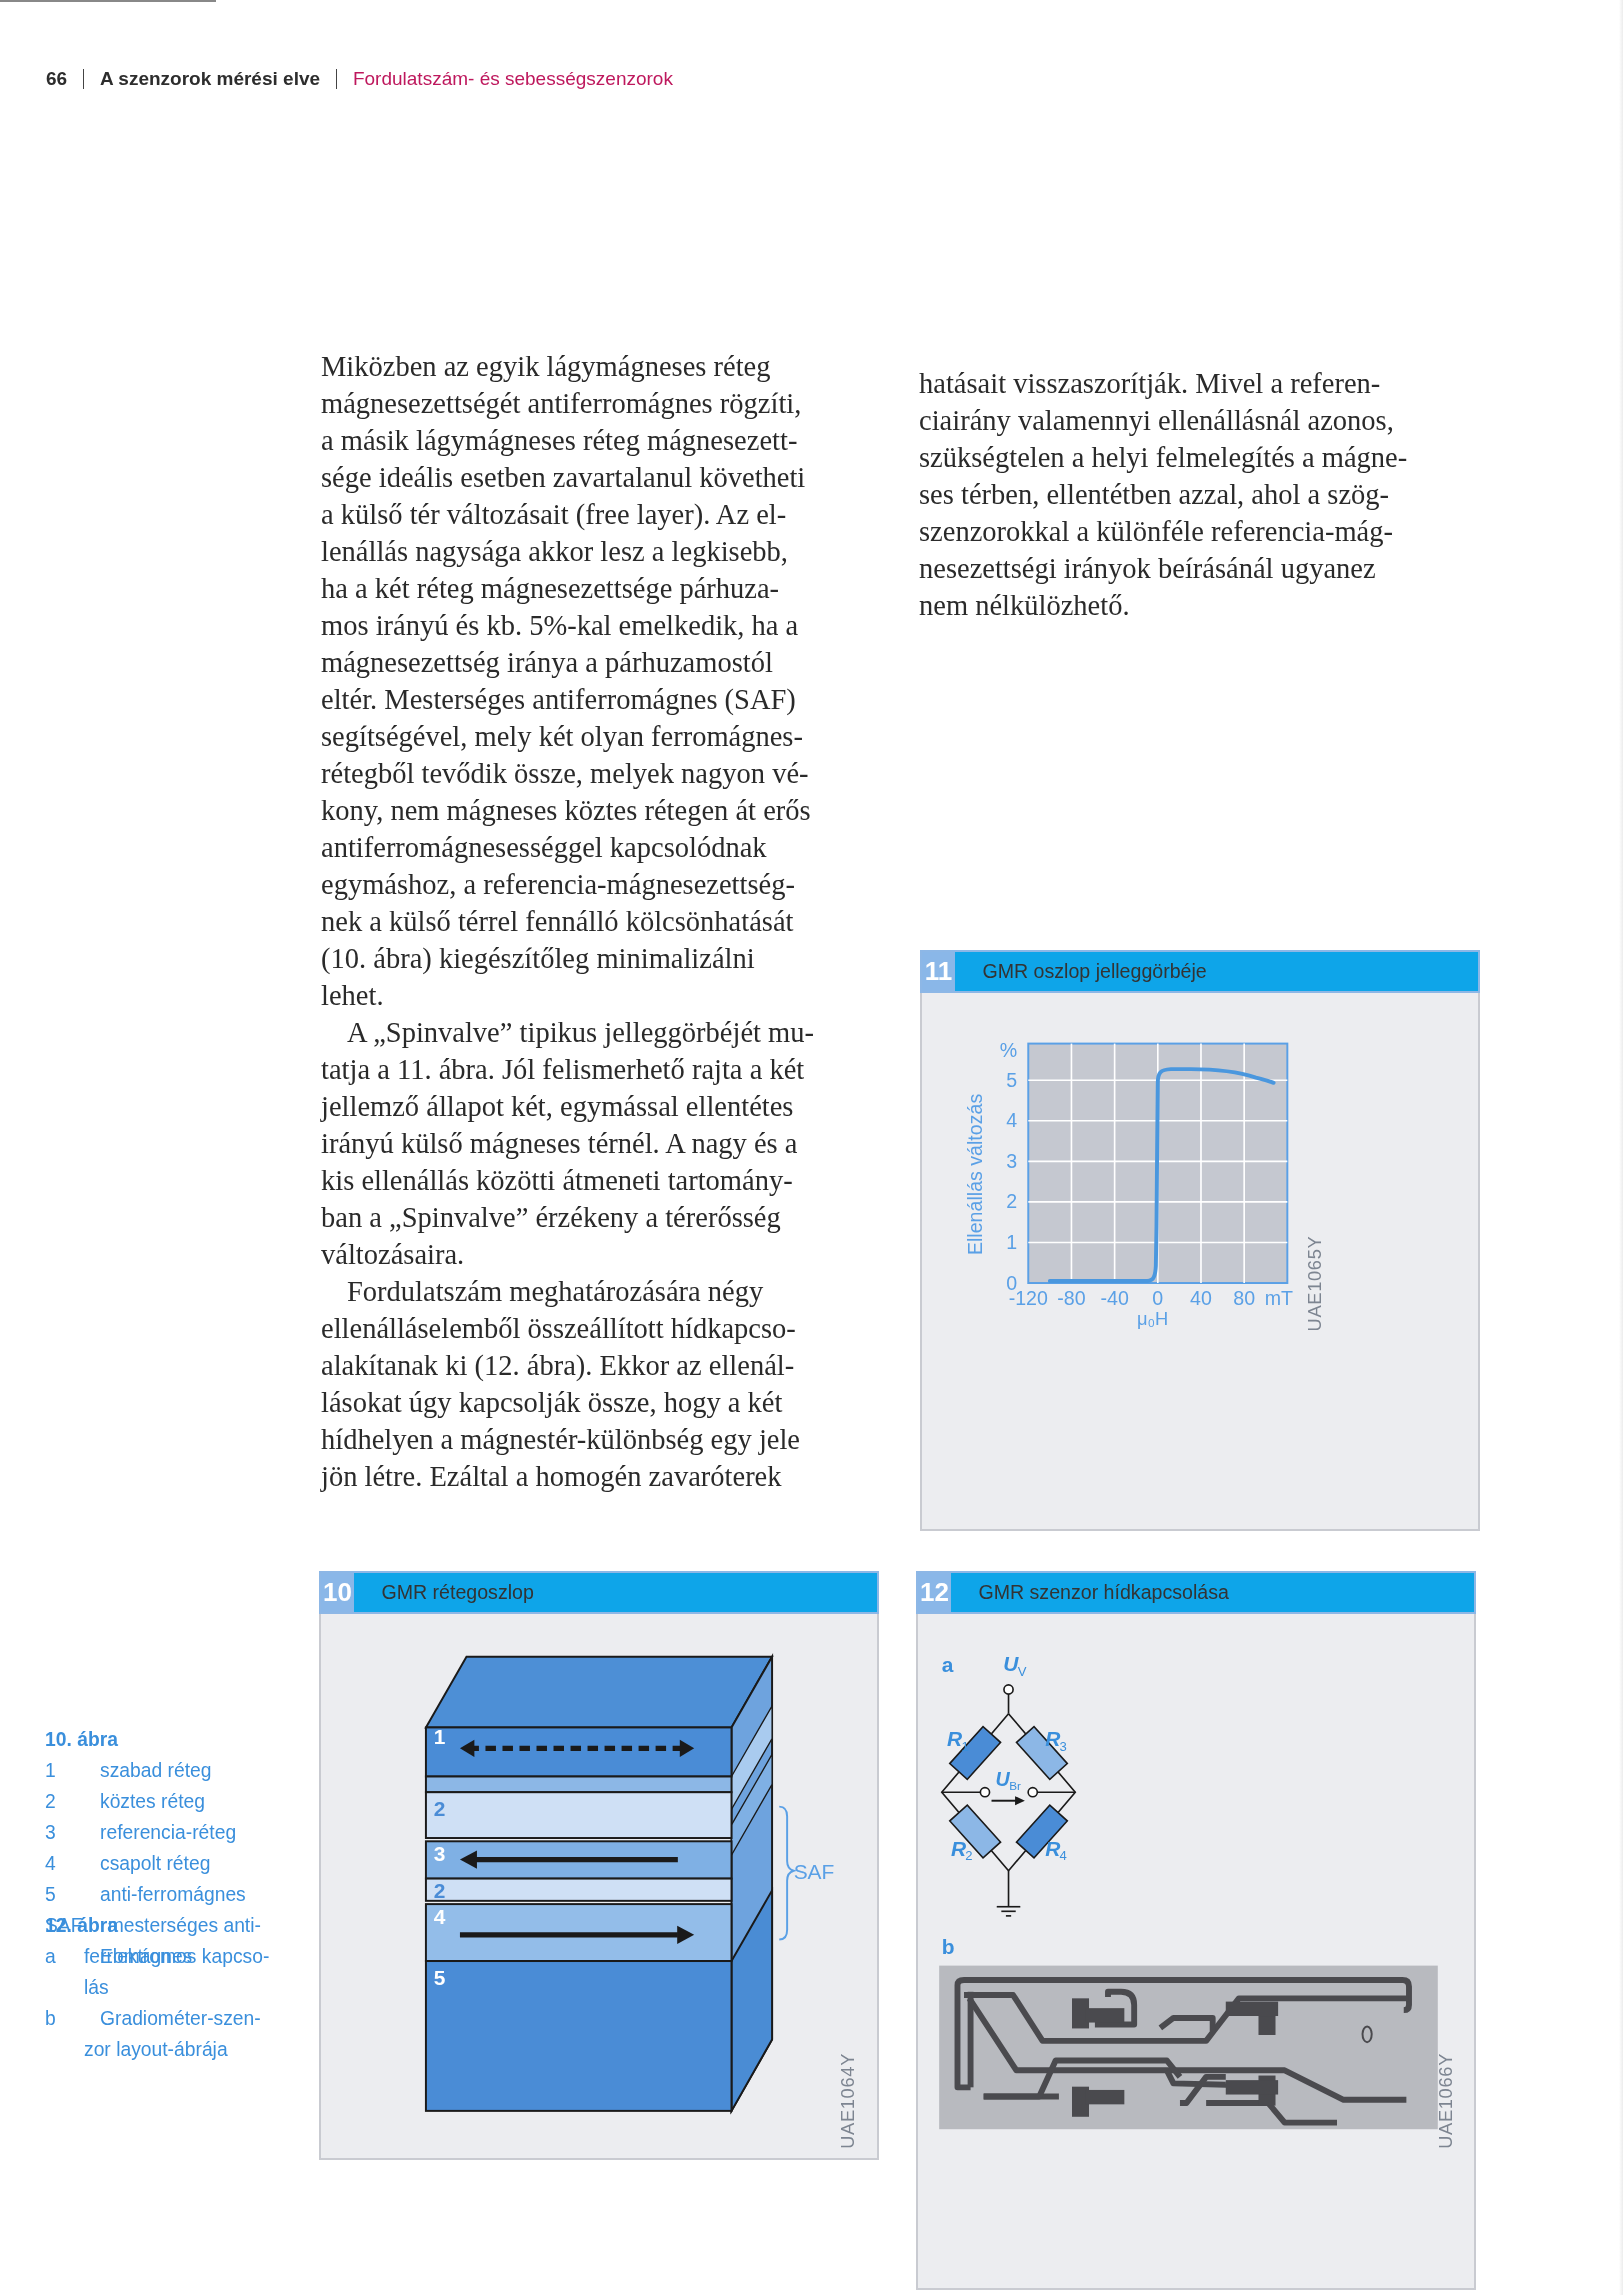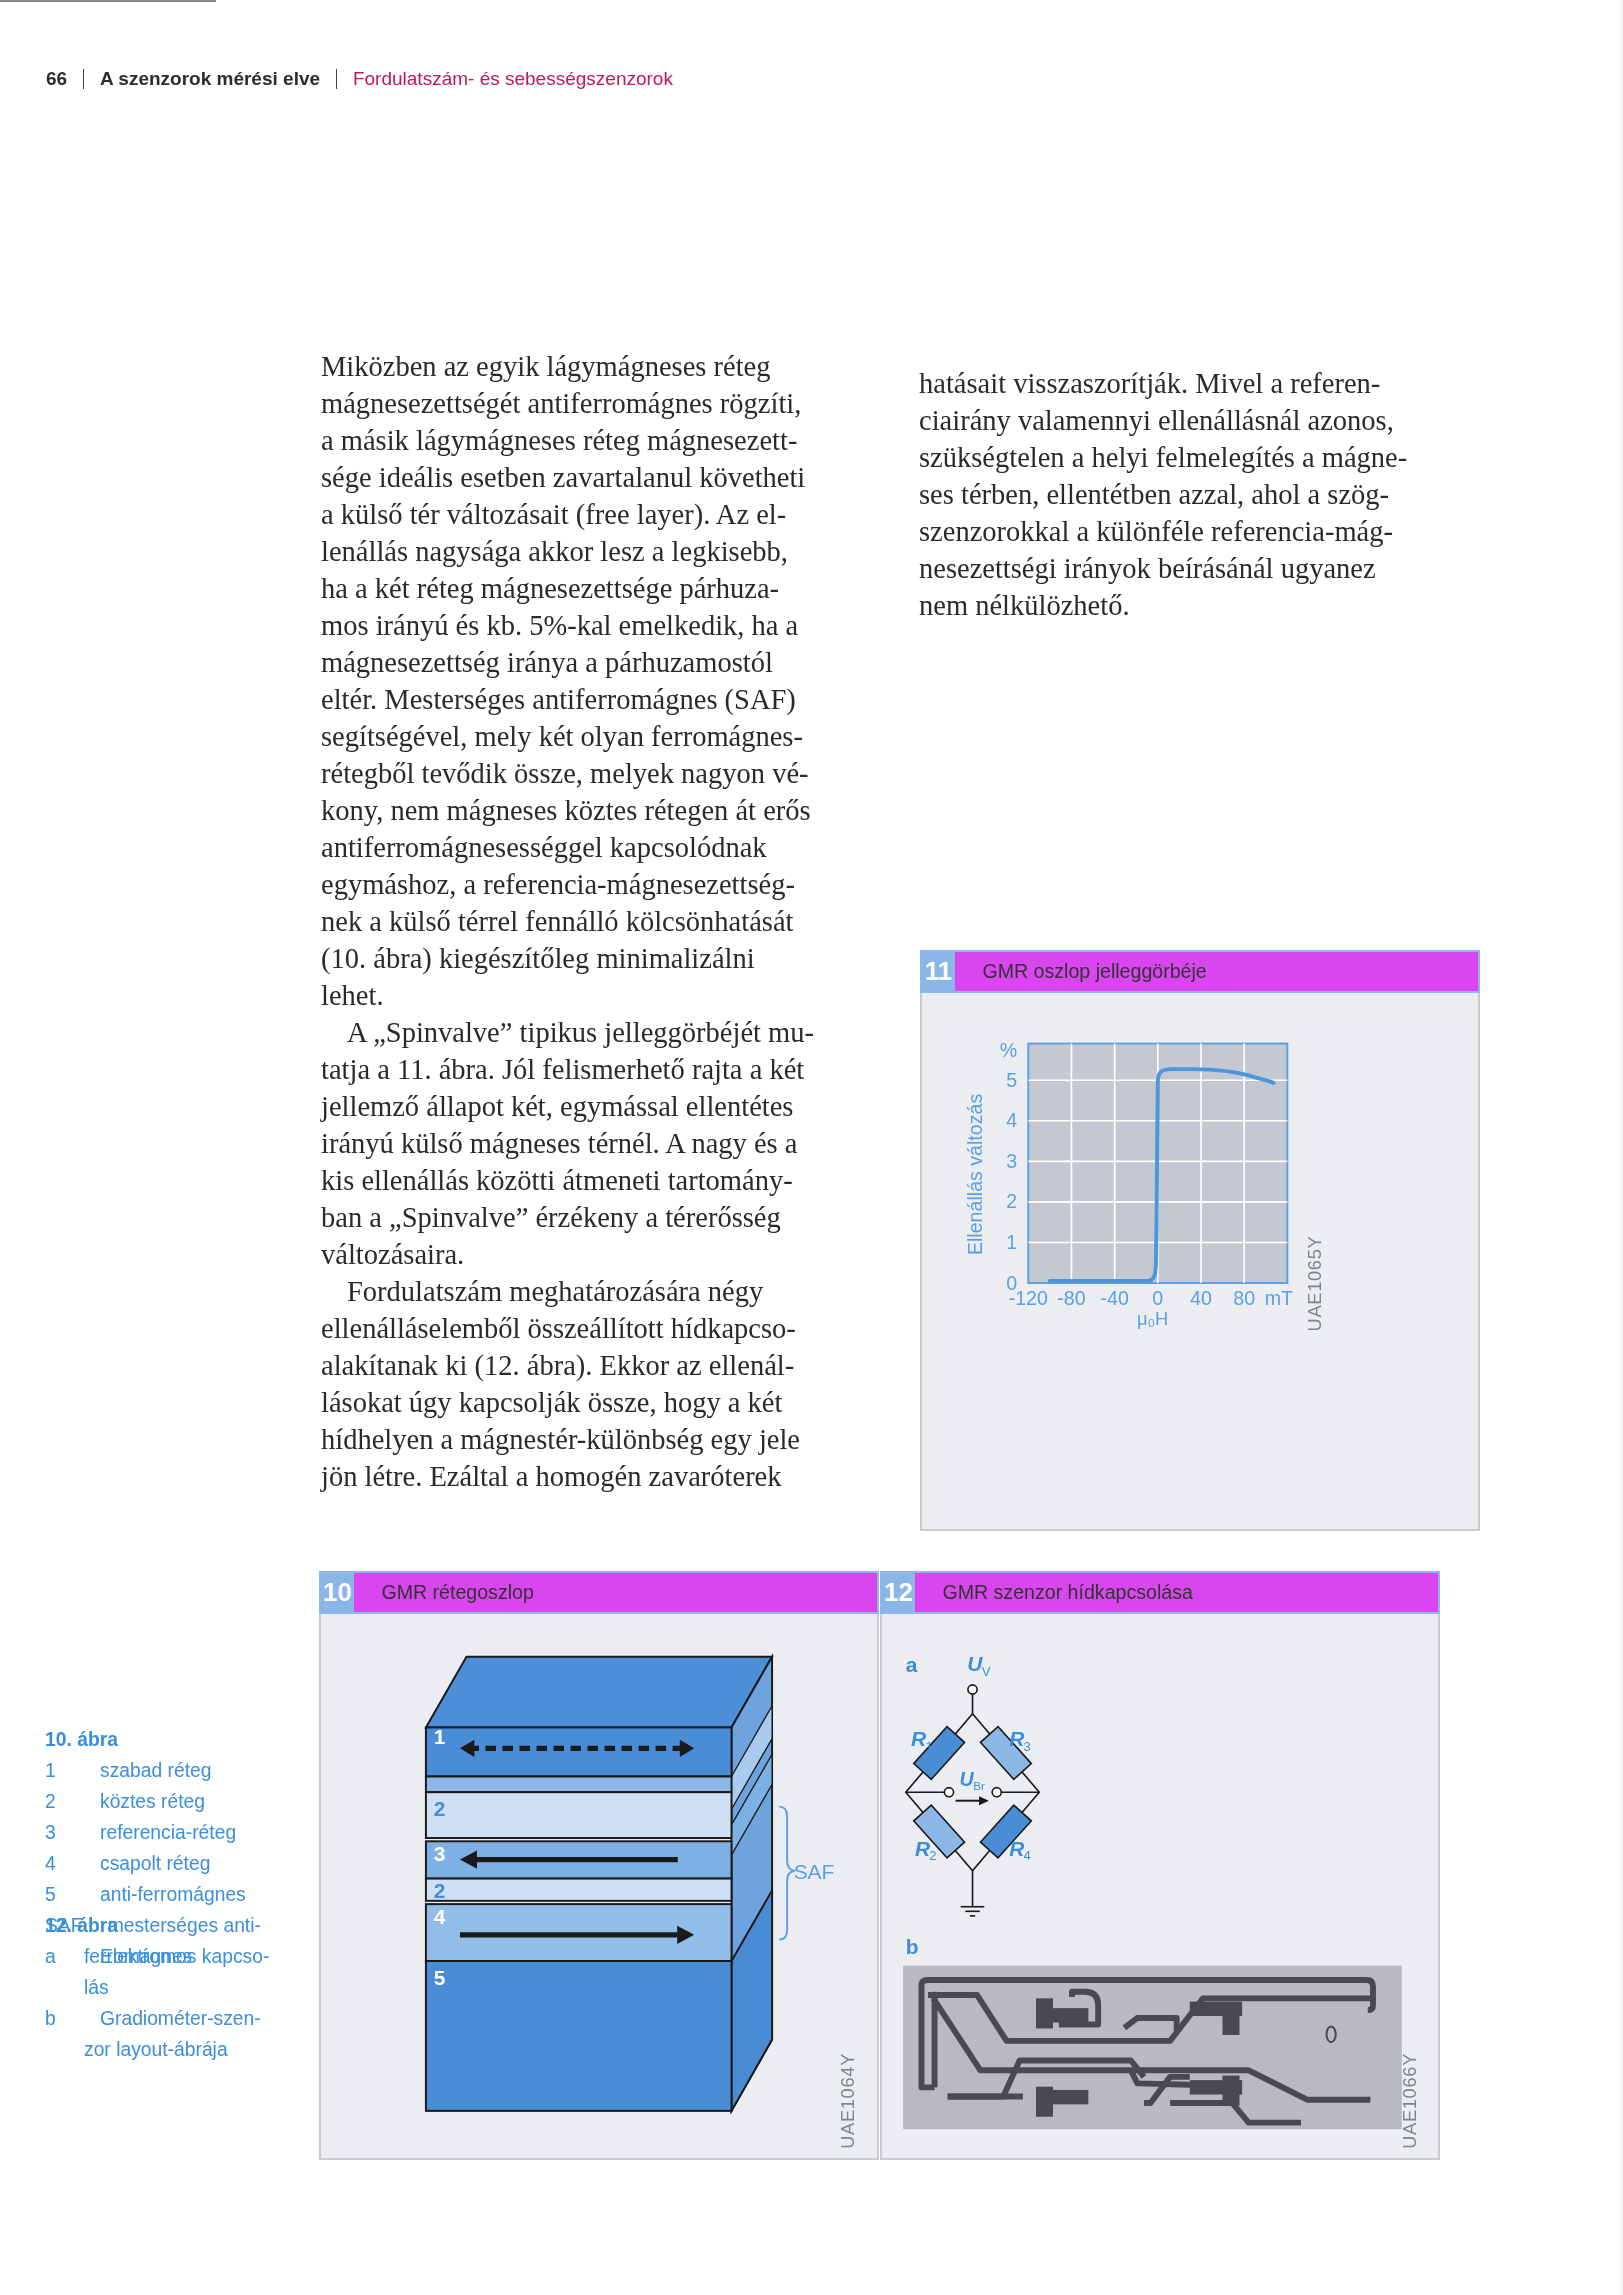--- a/index.html
+++ b/index.html
@@ -24,27 +24,27 @@
 
   
   .col { position:absolute; font-size:28.5px; line-height:37px; color:#2a2a2a; }
   .col p { margin:0; white-space:nowrap; }
   .col p.indent { text-indent:26px; }
   .col-left { left:321px; top:348px; width:569px; }
   .col-right { left:919px; top:365px; width:569px; }
 
   
   .fig { position:absolute; background:#ecedf0; border:2px solid #c9cbd1; box-sizing:border-box; }
-  .fig-head { position:absolute; left:-2px; top:-2px; right:-2px; height:43px; display:flex; border:2px solid #8db7e6; box-sizing:border-box; background:#d946ef; }
+  .fig-head { position:absolute; left:-2px; top:-2px; right:-2px; height:43px; display:flex; border:2px solid #8db7e6; box-sizing:border-box; background:#0ea5e9; }
   .fig-num { width:33px; background:#8ab7e8; color:#fff; font-family:"Liberation Sans","DejaVu Sans",sans-serif; font-weight:bold; font-size:26px; display:flex; align-items:center; justify-content:center; }
   .fig-title { flex:1; display:flex; align-items:center; padding-left:14.4px; font-family:"Liberation Sans","DejaVu Sans",sans-serif; font-size:19.6px; color:#333;margin-left:13px; }
 
   .fig10 { left:319px; top:1571px; width:560px; height:589px; }
   .fig11 { left:920px; top:950px; width:560px; height:581px; }
-  .fig12 { left:880px; top:1571px; width:560px; height:589px; }
+  .fig12 { left:916px; top:1571px; width:560px; height:719px; }
 
   
   .captions { position:absolute; left:45px; font-family:"Liberation Sans","DejaVu Sans",sans-serif; color:#3a8fdc; font-size:19.3px; line-height:31px; }
   .captions .cap-title { font-weight:bold; }
   .captions .row { display:flex; }
   .captions .k { width:39px; flex:none; }
   .captions .v { white-space:nowrap;margin-left:16px; }
   .captions .v2 { padding-left:39px; white-space:nowrap; }
   .cap10 { top:1724px; }
   .cap12 { top:1910px; }

